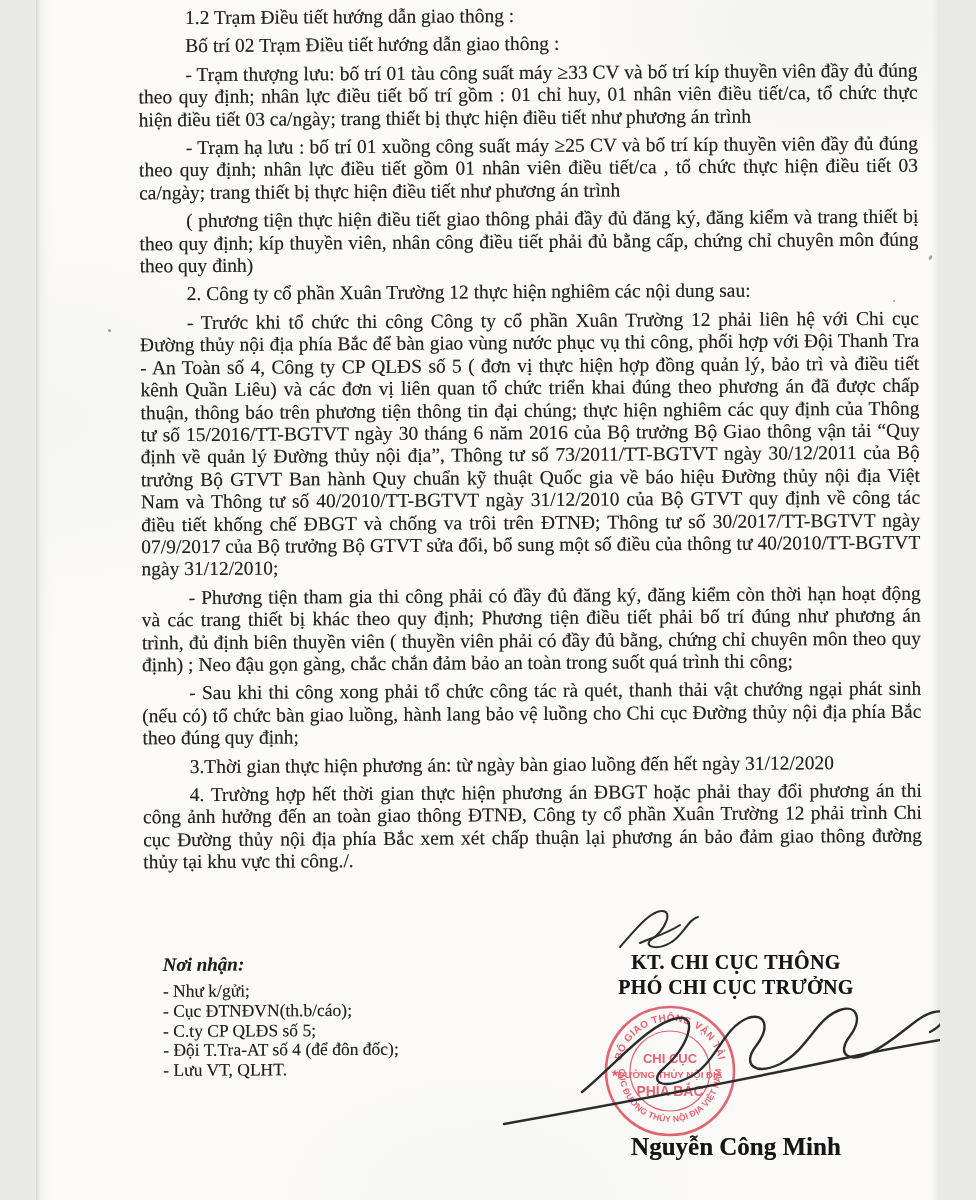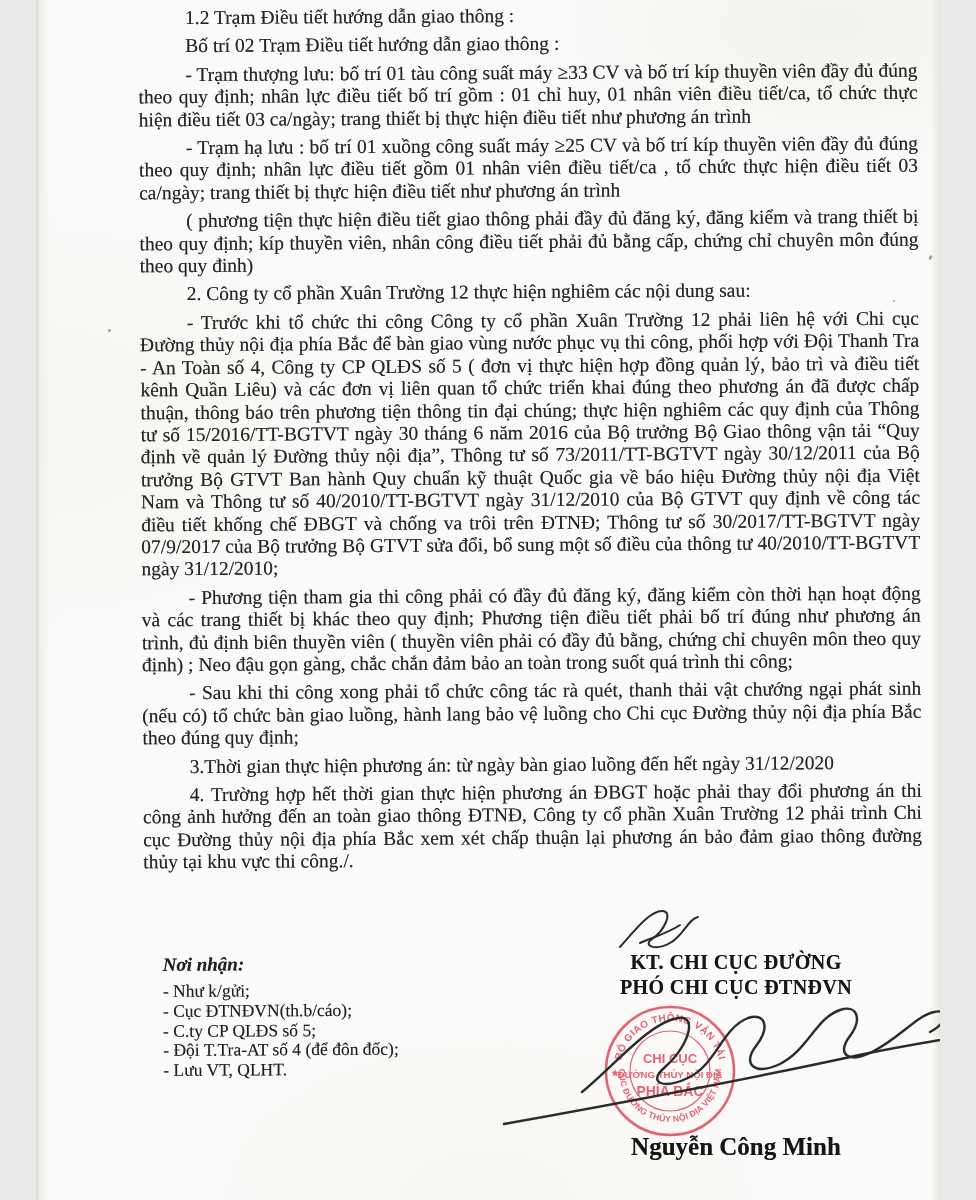--- a/index.html
+++ b/index.html
@@ -80,22 +80,22 @@
   <div class="footer-left">
     <div class="nn-label">Nơi nhận:</div>
     <div class="nn-item">- Như  k/gửi;</div>
     <div class="nn-item">- Cục ĐTNĐVN(th.b/cáo);</div>
     <div class="nn-item">- C.ty CP QLĐS số 5;</div>
     <div class="nn-item">- Đội T.Tra-AT số 4 (để đôn đốc);</div>
     <div class="nn-item">- Lưu VT, QLHT.</div>
   </div>
 
   <div class="sign-block">
-    <div class="sign-title">KT. CHI CỤC ĐƯỜNG</div>
-    <div class="sign-title">PHÓ CHI CỤC ĐTNĐVN</div>
+    <div class="sign-title">KT. CHI CỤC THÔNG</div>
+    <div class="sign-title">PHÓ CHI CỤC TRƯỞNG</div>
   </div>
 
   <svg class="stamp-svg" viewBox="0 0 142 142">
     <defs>
       <path id="arcTop" d="M 21 71 A 50 50 0 0 1 121 71"></path>
       <path id="arcBot" d="M 20 71 A 51 51 0 0 0 122 71"></path>
     </defs>
     <circle cx="71" cy="71" r="64" fill="none" stroke="#e0505f" stroke-width="2.6"></circle>
     <circle cx="71" cy="71" r="40" fill="none" stroke="#e0505f" stroke-width="1.2"></circle>
     <text class="stamp-text" font-size="10" fill="#e0505f" text-anchor="middle" letter-spacing="0.5">

